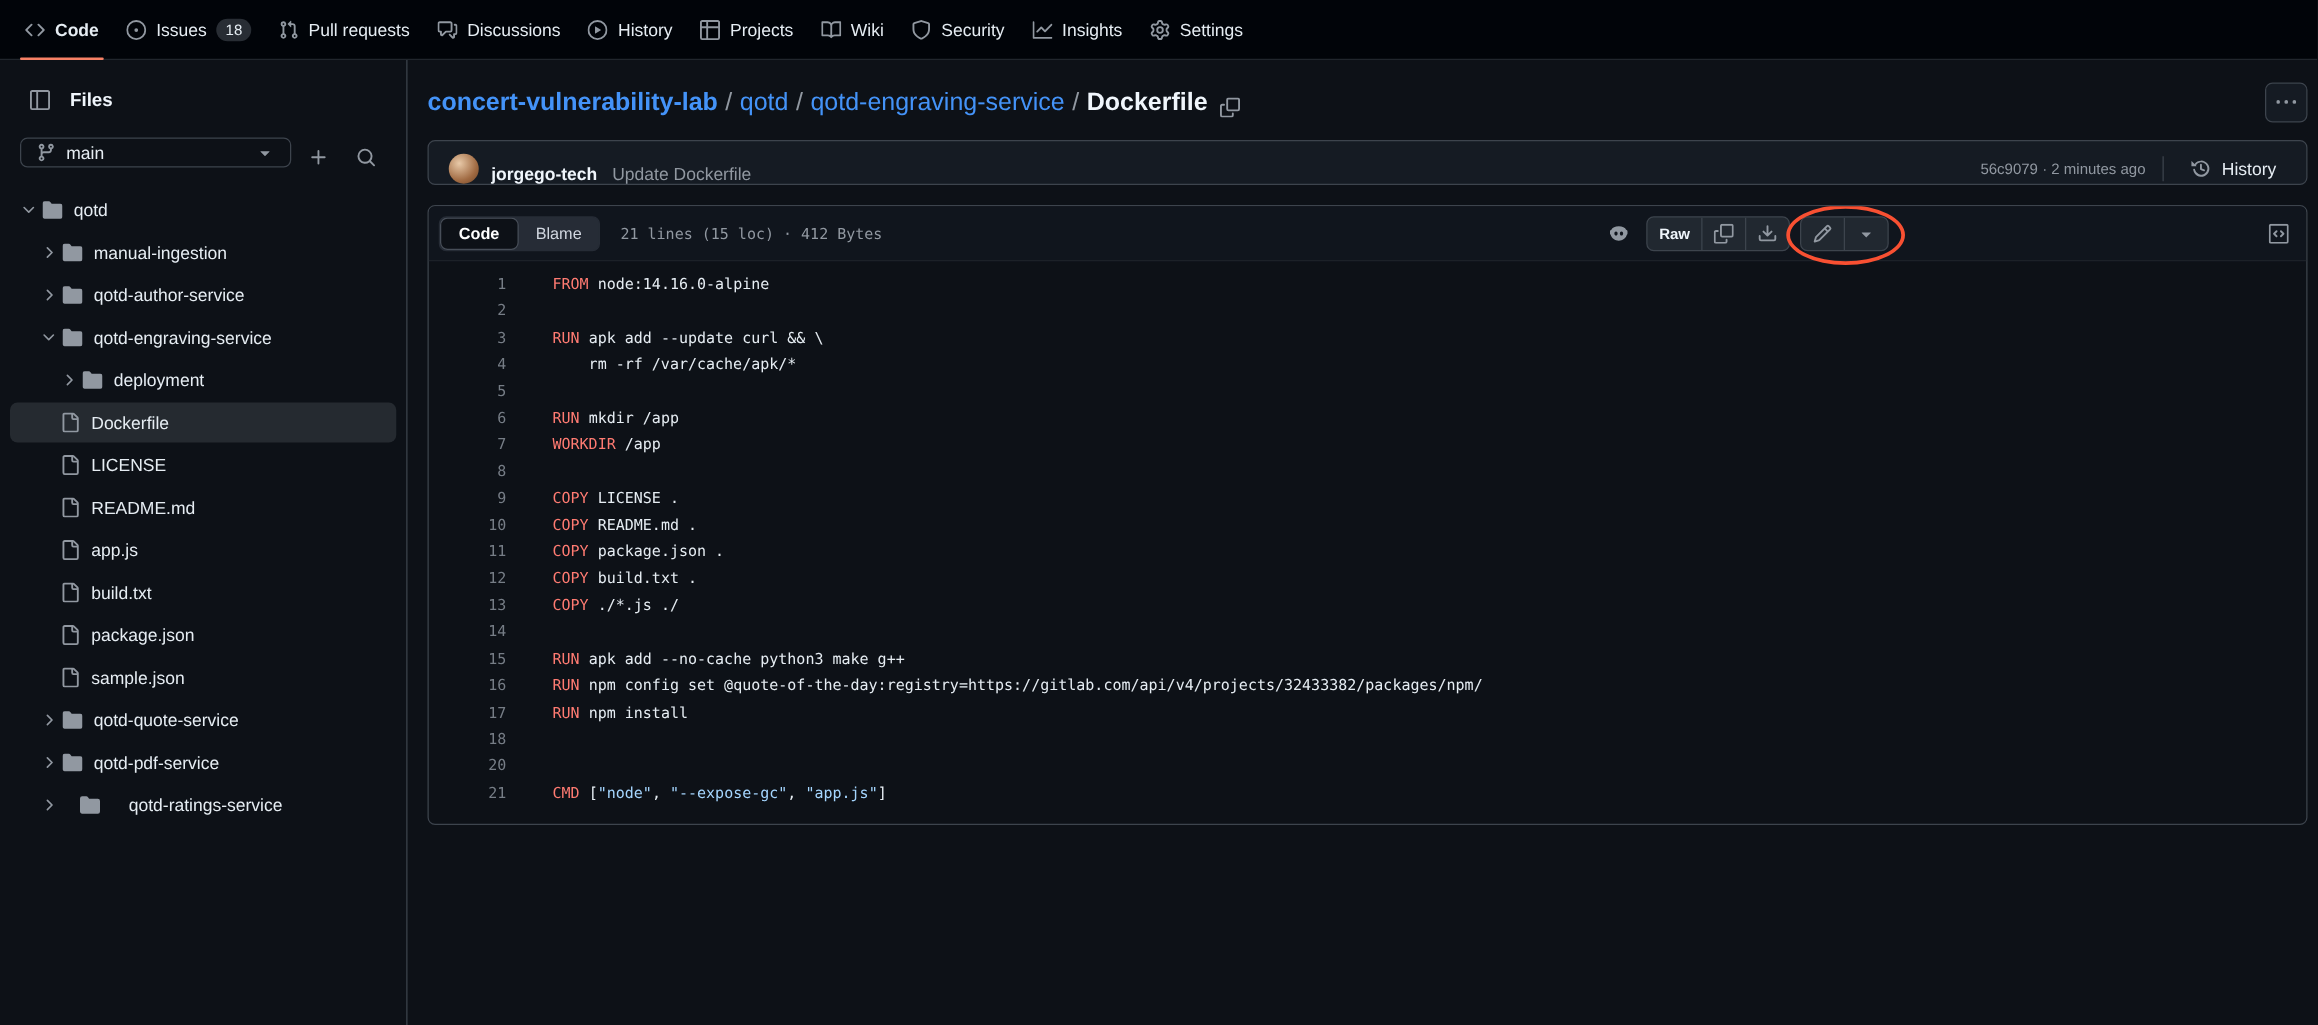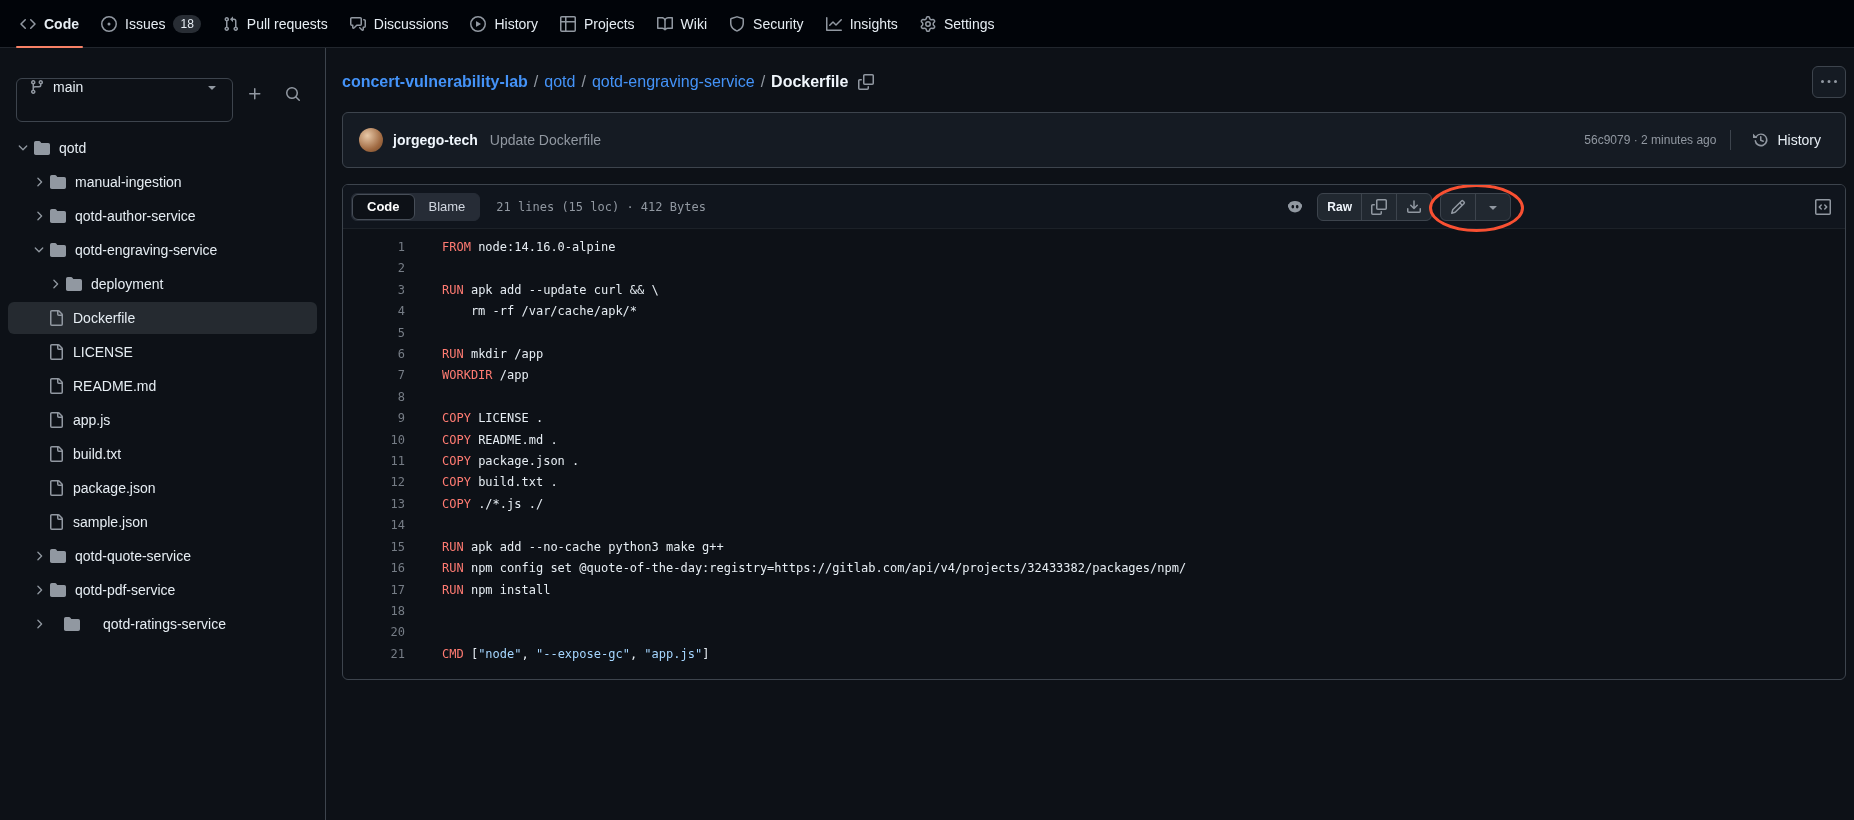--- a/index.html
+++ b/index.html
@@ -21,45 +21,45 @@
   .sidebar{width:325px;flex:none;display:flex;flex-direction:column;padding-top:16px;overflow:hidden}
   .resize-handle{width:1px;flex:none;background:#3d444d;cursor:col-resize}
 
   .side-head{display:flex;align-items:center;gap:8px;padding:0 16px;height:32px}
   .side-head .ghost-btn{color:#9198a1}
   .files-title{font-size:15px;font-weight:600;color:#f0f6fc}
 
   .ghost-btn{width:32px;height:32px;display:flex;align-items:center;justify-content:center;border-radius:6px;color:#9198a1}
 
   .branch-row{display:flex;gap:6px;margin:14px 16px 8px}
-  .branch-btn{flex:1;height:44px;border:1px solid #3d444d;border-radius:6px;display:flex;gap:8px;padding:0 12px;color:#e6edf3;background:transparent}
+  .branch-btn{flex:1;height:24px;border:1px solid #3d444d;border-radius:6px;display:flex;align-items:center;gap:8px;padding:0 12px;color:#e6edf3;background:transparent}
   .branch-btn .ni{color:#9198a1}
   .branch-btn .caret{margin-left:auto;color:#9198a1}
 
   .goto{margin:2px 16px 10px;height:32px;border:1px solid #3d444d;border-radius:6px;display:flex;align-items:center;gap:8px;padding:0 8px;color:#9198a1;background:transparent}
   .goto kbd{margin-left:auto;border:1px solid #6e7681;border-radius:4px;padding:0 6px;font-size:11px;line-height:18px;color:#e6edf3;background:#151b23;font-family:inherit}
 
   .tree{flex:1;overflow:hidden;padding:2px 8px 0}
   .trow{display:flex;align-items:center;height:32px;margin-bottom:2px;border-radius:6px;color:#e6edf3;cursor:pointer;padding-right:8px}
   .trow.selected{background:rgba(177,186,196,.15)}
   .trow .chev{color:#9198a1;margin-right:4px}
   .trow .ficon{color:#9198a1;margin-right:9px}
 
   
   .main{flex:1;padding:18px 8px 0 16px;overflow:hidden;min-width:0}
   .crumb-row{display:flex;align-items:center;justify-content:space-between;height:32px}
-  .breadcrumb{display:flex;align-items:center;font-size:16px;min-width:0}
+  .breadcrumb{display:flex;align-items:flex-end;font-size:20px;min-width:0}
   .crumb-link{color:var(--link,#4493f8);cursor:pointer}
   .crumb-link.first{font-weight:600}
   .crumb-sep{color:#9198a1;padding:0 6px}
   .crumb-current{color:#f0f6fc;font-weight:700}
   .copy-path{margin-left:10px;color:#9198a1}
   .kebab-btn{width:34px;height:32px;border:1px solid #3d444d;border-radius:6px;background:#151b23;display:flex;align-items:center;justify-content:center;color:#9198a1}
 
-  .commit-bar{margin-top:14px;height:56px;border:1px solid #3d444d;background:#151b23;border-radius:6px;display:flex;align-items:center;padding:0 16px;gap:10px}
+  .commit-bar{margin-top:14px;height:36px;border:1px solid #3d444d;background:#151b23;border-radius:6px;display:flex;align-items:flex-end;padding:0 16px;gap:10px}
   .avatar{width:24px;height:24px;border-radius:50%;background:radial-gradient(circle at 35% 32%,#e8c9a8,#a06a42 62%,#6e4526);flex:none}
   .commit-author{font-weight:600;color:#f0f6fc;cursor:pointer}
   .commit-msg{color:#9198a1;margin-left:2px;cursor:pointer}
   .commit-right{margin-left:auto;display:flex;align-items:center;gap:14px}
   .sha-time{color:#9198a1;font-size:12px}
   .v-div{width:1px;height:20px;background:#3d444d}
   .history-btn{display:flex;align-items:center;gap:8px;padding:4px 8px;border-radius:6px;color:#e6edf3;font-size:14px}
   .history-btn .ni{color:#9198a1}
 
   .file-box{margin-top:16px;border:1px solid #3d444d;border-radius:6px;background:#0d1117;overflow:hidden}
@@ -169,20 +169,30 @@
             <path d="M8 0a8.2 8.2 0 0 1 .701.031C9.444.095 9.99.645 10.16 1.29l.288 1.107c.018.066.079.158.212.224.231.114.454.243.668.386.123.082.233.09.299.071l1.103-.303c.644-.176 1.392.021 1.82.63.27.385.506.792.704 1.218.315.675.111 1.422-.364 1.891l-.814.806c-.049.048-.098.147-.088.294.016.257.016.515 0 .772-.01.147.038.246.088.294l.814.806c.475.469.679 1.216.364 1.891a7.977 7.977 0 0 1-.704 1.217c-.428.61-1.176.807-1.82.63l-1.102-.302c-.067-.019-.177-.011-.3.071a5.909 5.909 0 0 1-.668.386c-.133.066-.194.158-.211.224l-.29 1.106c-.168.646-.715 1.196-1.458 1.26a8.006 8.006 0 0 1-1.402 0c-.743-.064-1.289-.614-1.458-1.26l-.289-1.106c-.018-.066-.079-.158-.212-.224a5.738 5.738 0 0 1-.668-.386c-.123-.082-.233-.09-.299-.071l-1.103.303c-.644.176-1.392-.021-1.82-.63a8.12 8.12 0 0 1-.704-1.218c-.315-.675-.111-1.422.363-1.891l.815-.806c.05-.048.098-.147.088-.294a6.214 6.214 0 0 1 0-.772c.01-.147-.038-.246-.088-.294l-.815-.806C.635 6.045.431 5.298.746 4.623a7.92 7.92 0 0 1 .704-1.217c.428-.61 1.176-.807 1.82-.63l1.102.302c.067.019.177.011.3-.071.214-.143.437-.272.668-.386.133-.066.194-.158.211-.224l.29-1.106C6.009.645 6.556.095 7.299.03 7.53.01 7.764 0 8 0Zm-.571 1.525c-.036.003-.108.036-.137.146l-.289 1.105c-.147.561-.549.967-.998 1.189-.173.086-.34.183-.5.29-.417.278-.97.423-1.529.27l-1.103-.303c-.109-.03-.175.016-.195.045-.22.312-.412.644-.573.99-.014.031-.021.11.059.19l.815.806c.411.406.562.957.53 1.456a4.709 4.709 0 0 0 0 .582c.032.499-.119 1.05-.53 1.456l-.815.806c-.081.08-.073.159-.059.19.162.346.353.677.573.989.02.03.085.076.195.046l1.102-.303c.56-.153 1.113-.008 1.53.27.161.107.328.204.501.29.447.222.85.629.997 1.189l.289 1.105c.029.109.101.143.137.146a6.6 6.6 0 0 0 1.142 0c.036-.003.108-.036.137-.146l.289-1.105c.147-.561.549-.967.998-1.189.173-.086.34-.183.5-.29.417-.278.97-.423 1.529-.27l1.103.303c.109.029.175-.016.195-.045.22-.313.411-.644.573-.99.014-.031.021-.11-.059-.19l-.815-.806c-.411-.406-.562-.957-.53-1.456a4.709 4.709 0 0 0 0-.582c-.032-.499.119-1.05.53-1.456l.815-.806c.081-.08.073-.159.059-.19a6.464 6.464 0 0 0-.573-.989c-.02-.03-.085-.076-.195-.046l-1.102.303c-.56.153-1.113.008-1.53-.27a4.44 4.44 0 0 0-.501-.29c-.447-.222-.85-.629-.997-1.189l-.289-1.105c-.029-.11-.101-.143-.137-.146a6.6 6.6 0 0 0-1.142 0ZM11 8a3 3 0 1 1-6 0 3 3 0 0 1 6 0ZM9.5 8a1.5 1.5 0 1 0-3.001.001A1.5 1.5 0 0 0 9.5 8Z"></path>
           </svg>
         </span>
         <span>Settings</span>
       </button>
     </nav>
 </header>
 
 <div class="shell">
   <aside class="sidebar">
+    <div class="side-head">
+      <button class="ghost-btn">
+          <span class="ic">
+            <svg width="16" height="16" viewBox="0 0 16 16" fill="currentColor">
+              <path d="M0 1.75C0 .784.784 0 1.75 0h12.5C15.216 0 16 .784 16 1.75v12.5A1.75 1.75 0 0 1 14.25 16H1.75A1.75 1.75 0 0 1 0 14.25Zm1.75-.25a.25.25 0 0 0-.25.25v12.5c0 .138.112.25.25.25h12.5a.25.25 0 0 0 .25-.25V1.75a.25.25 0 0 0-.25-.25ZM5 1.5h1.5v13H5Z"></path>
+            </svg>
+          </span>
+        </button>
+      <span class="files-title">Files</span>
+    </div>
     <div class="branch-row">
       <button class="branch-btn">
         <span class="ni ic">
             <svg width="16" height="16" viewBox="0 0 16 16" fill="currentColor">
               <path d="M9.5 3.25a2.25 2.25 0 1 1 3 2.122V6A2.5 2.5 0 0 1 10 8.5H6a1 1 0 0 0-1 1v1.128a2.251 2.251 0 1 1-1.5 0V5.372a2.25 2.25 0 1 1 1.5 0v1.836A2.493 2.493 0 0 1 6 7h4a1 1 0 0 0 1-1v-.628A2.25 2.25 0 0 1 9.5 3.25Zm-6 0a.75.75 0 1 0 1.5 0 .75.75 0 0 0-1.5 0Zm8.25-.75a.75.75 0 1 0 0 1.5.75.75 0 0 0 0-1.5ZM4.25 12a.75.75 0 1 0 0 1.5.75.75 0 0 0 0-1.5Z"></path>
             </svg>
           </span>
         <span>main</span>
         <span class="caret ic">
             <svg width="16" height="16" viewBox="0 0 16 16" fill="currentColor">

